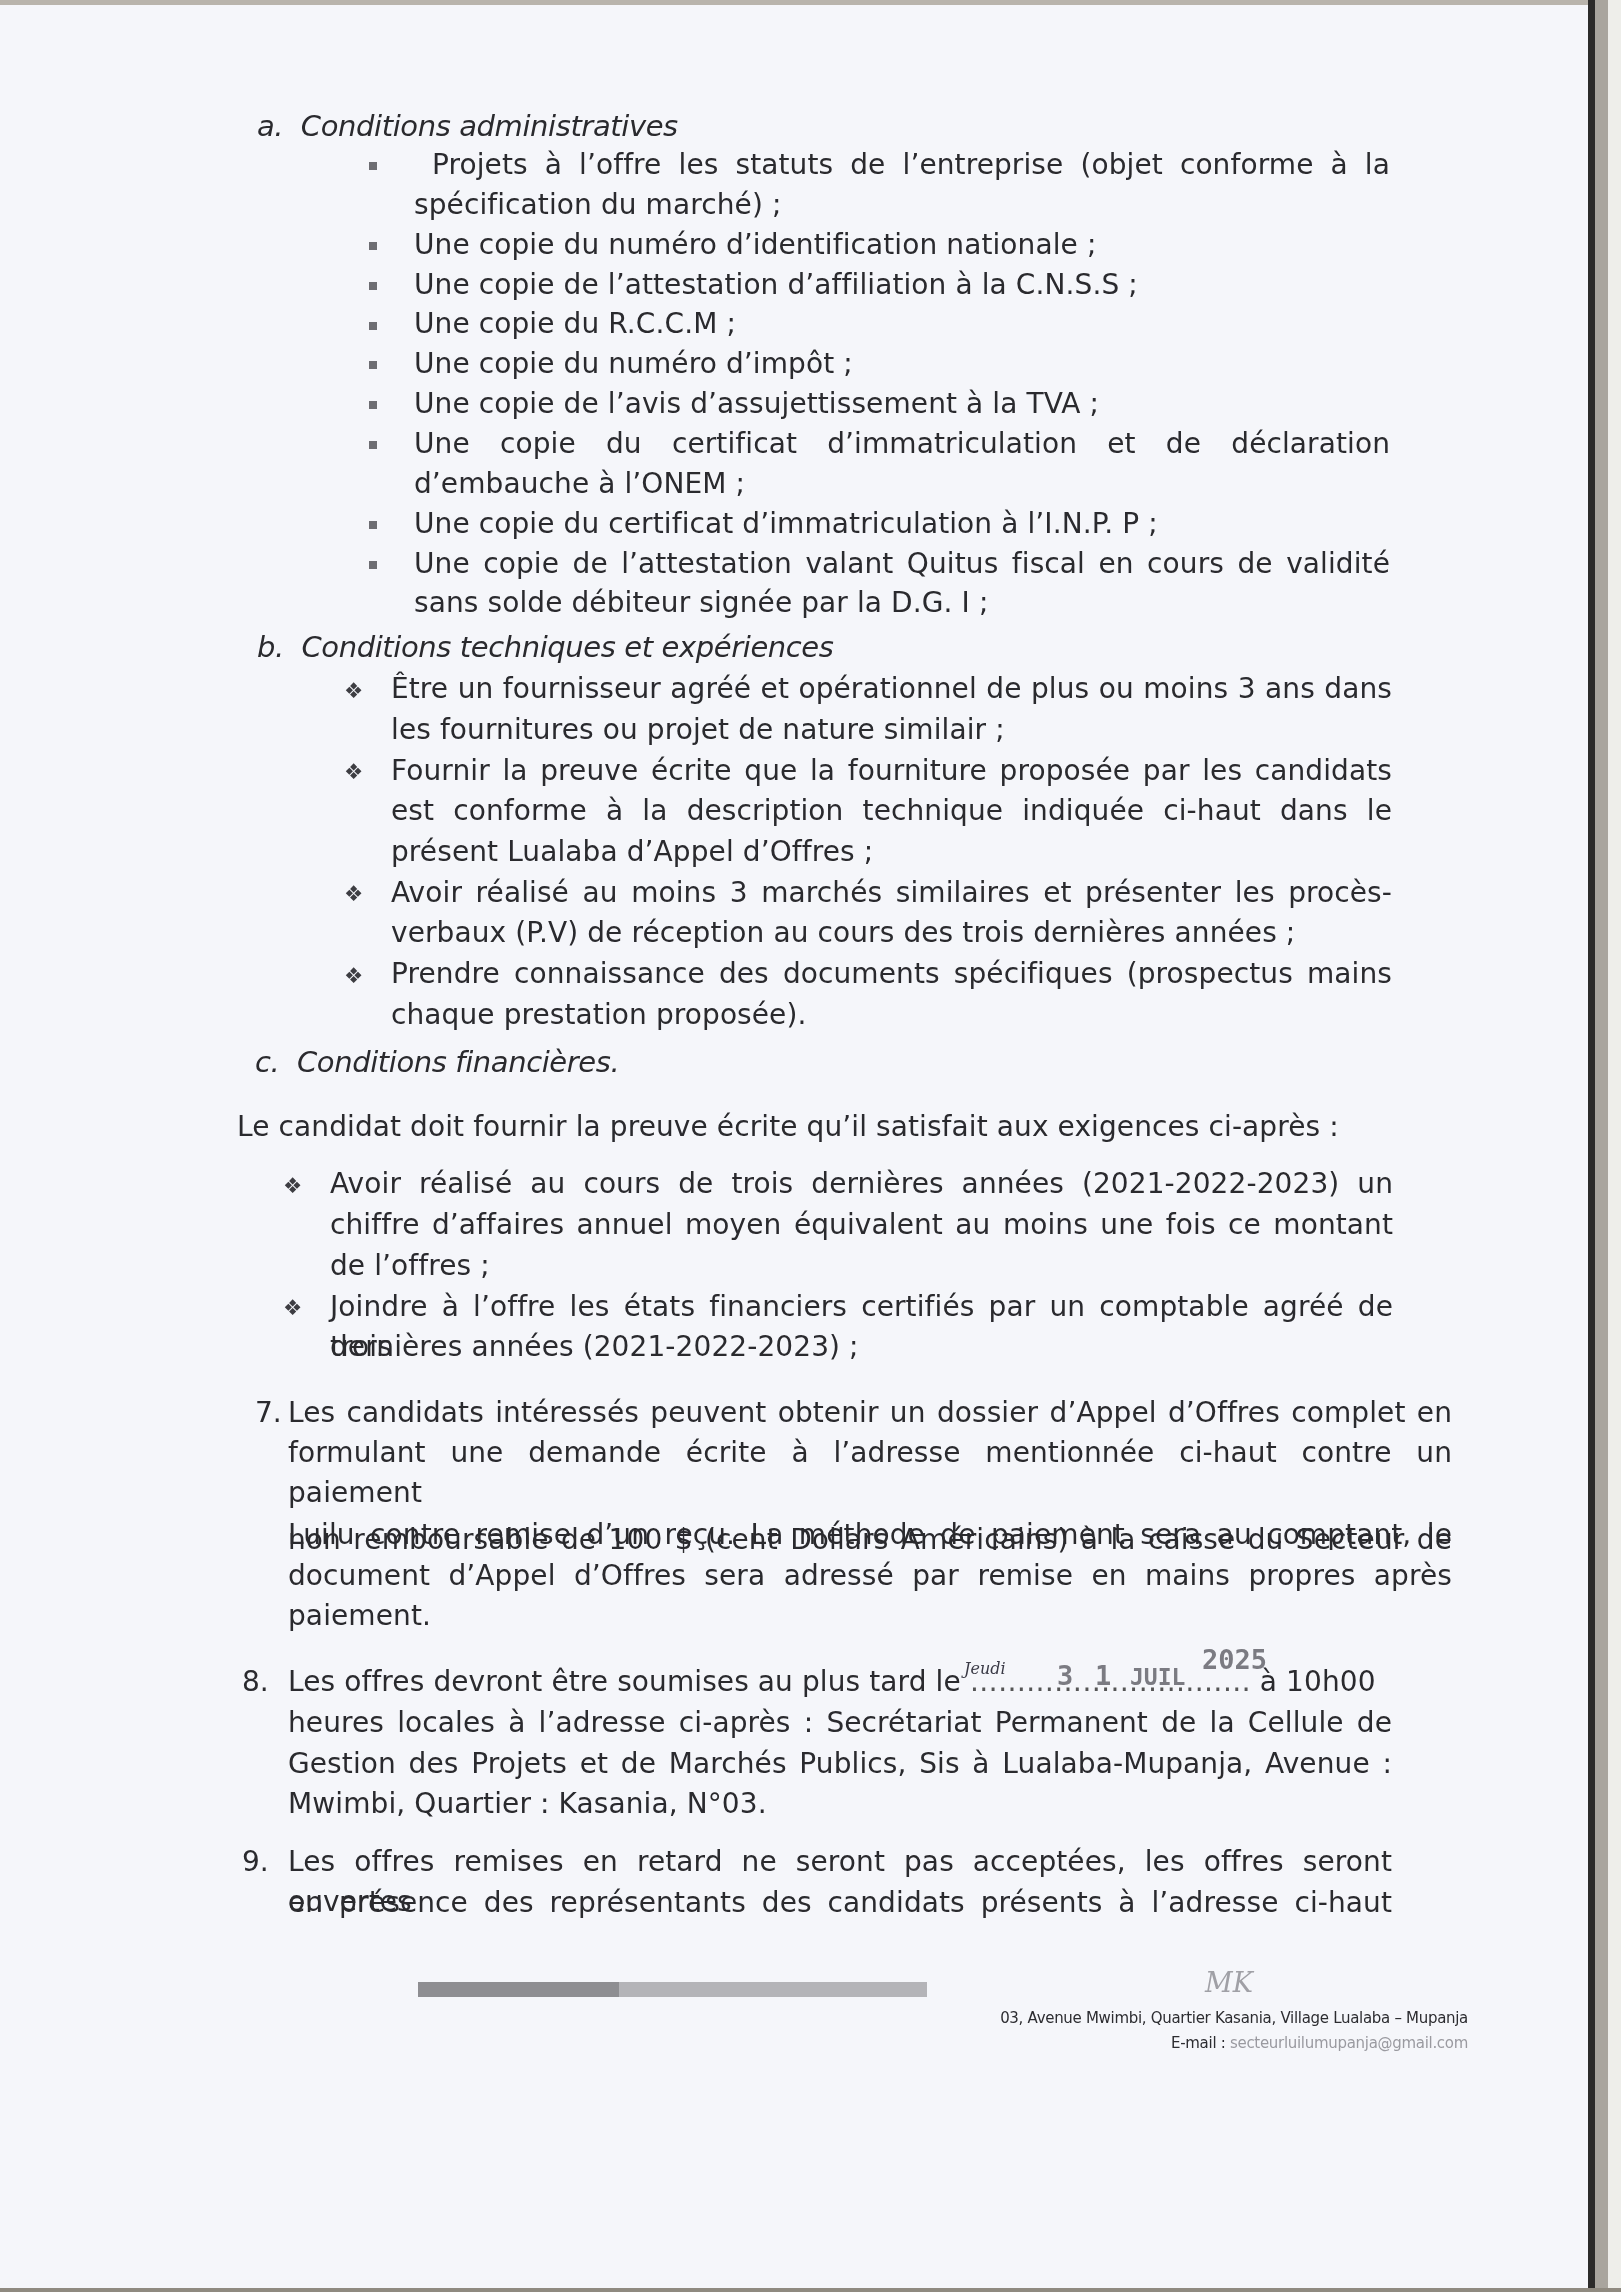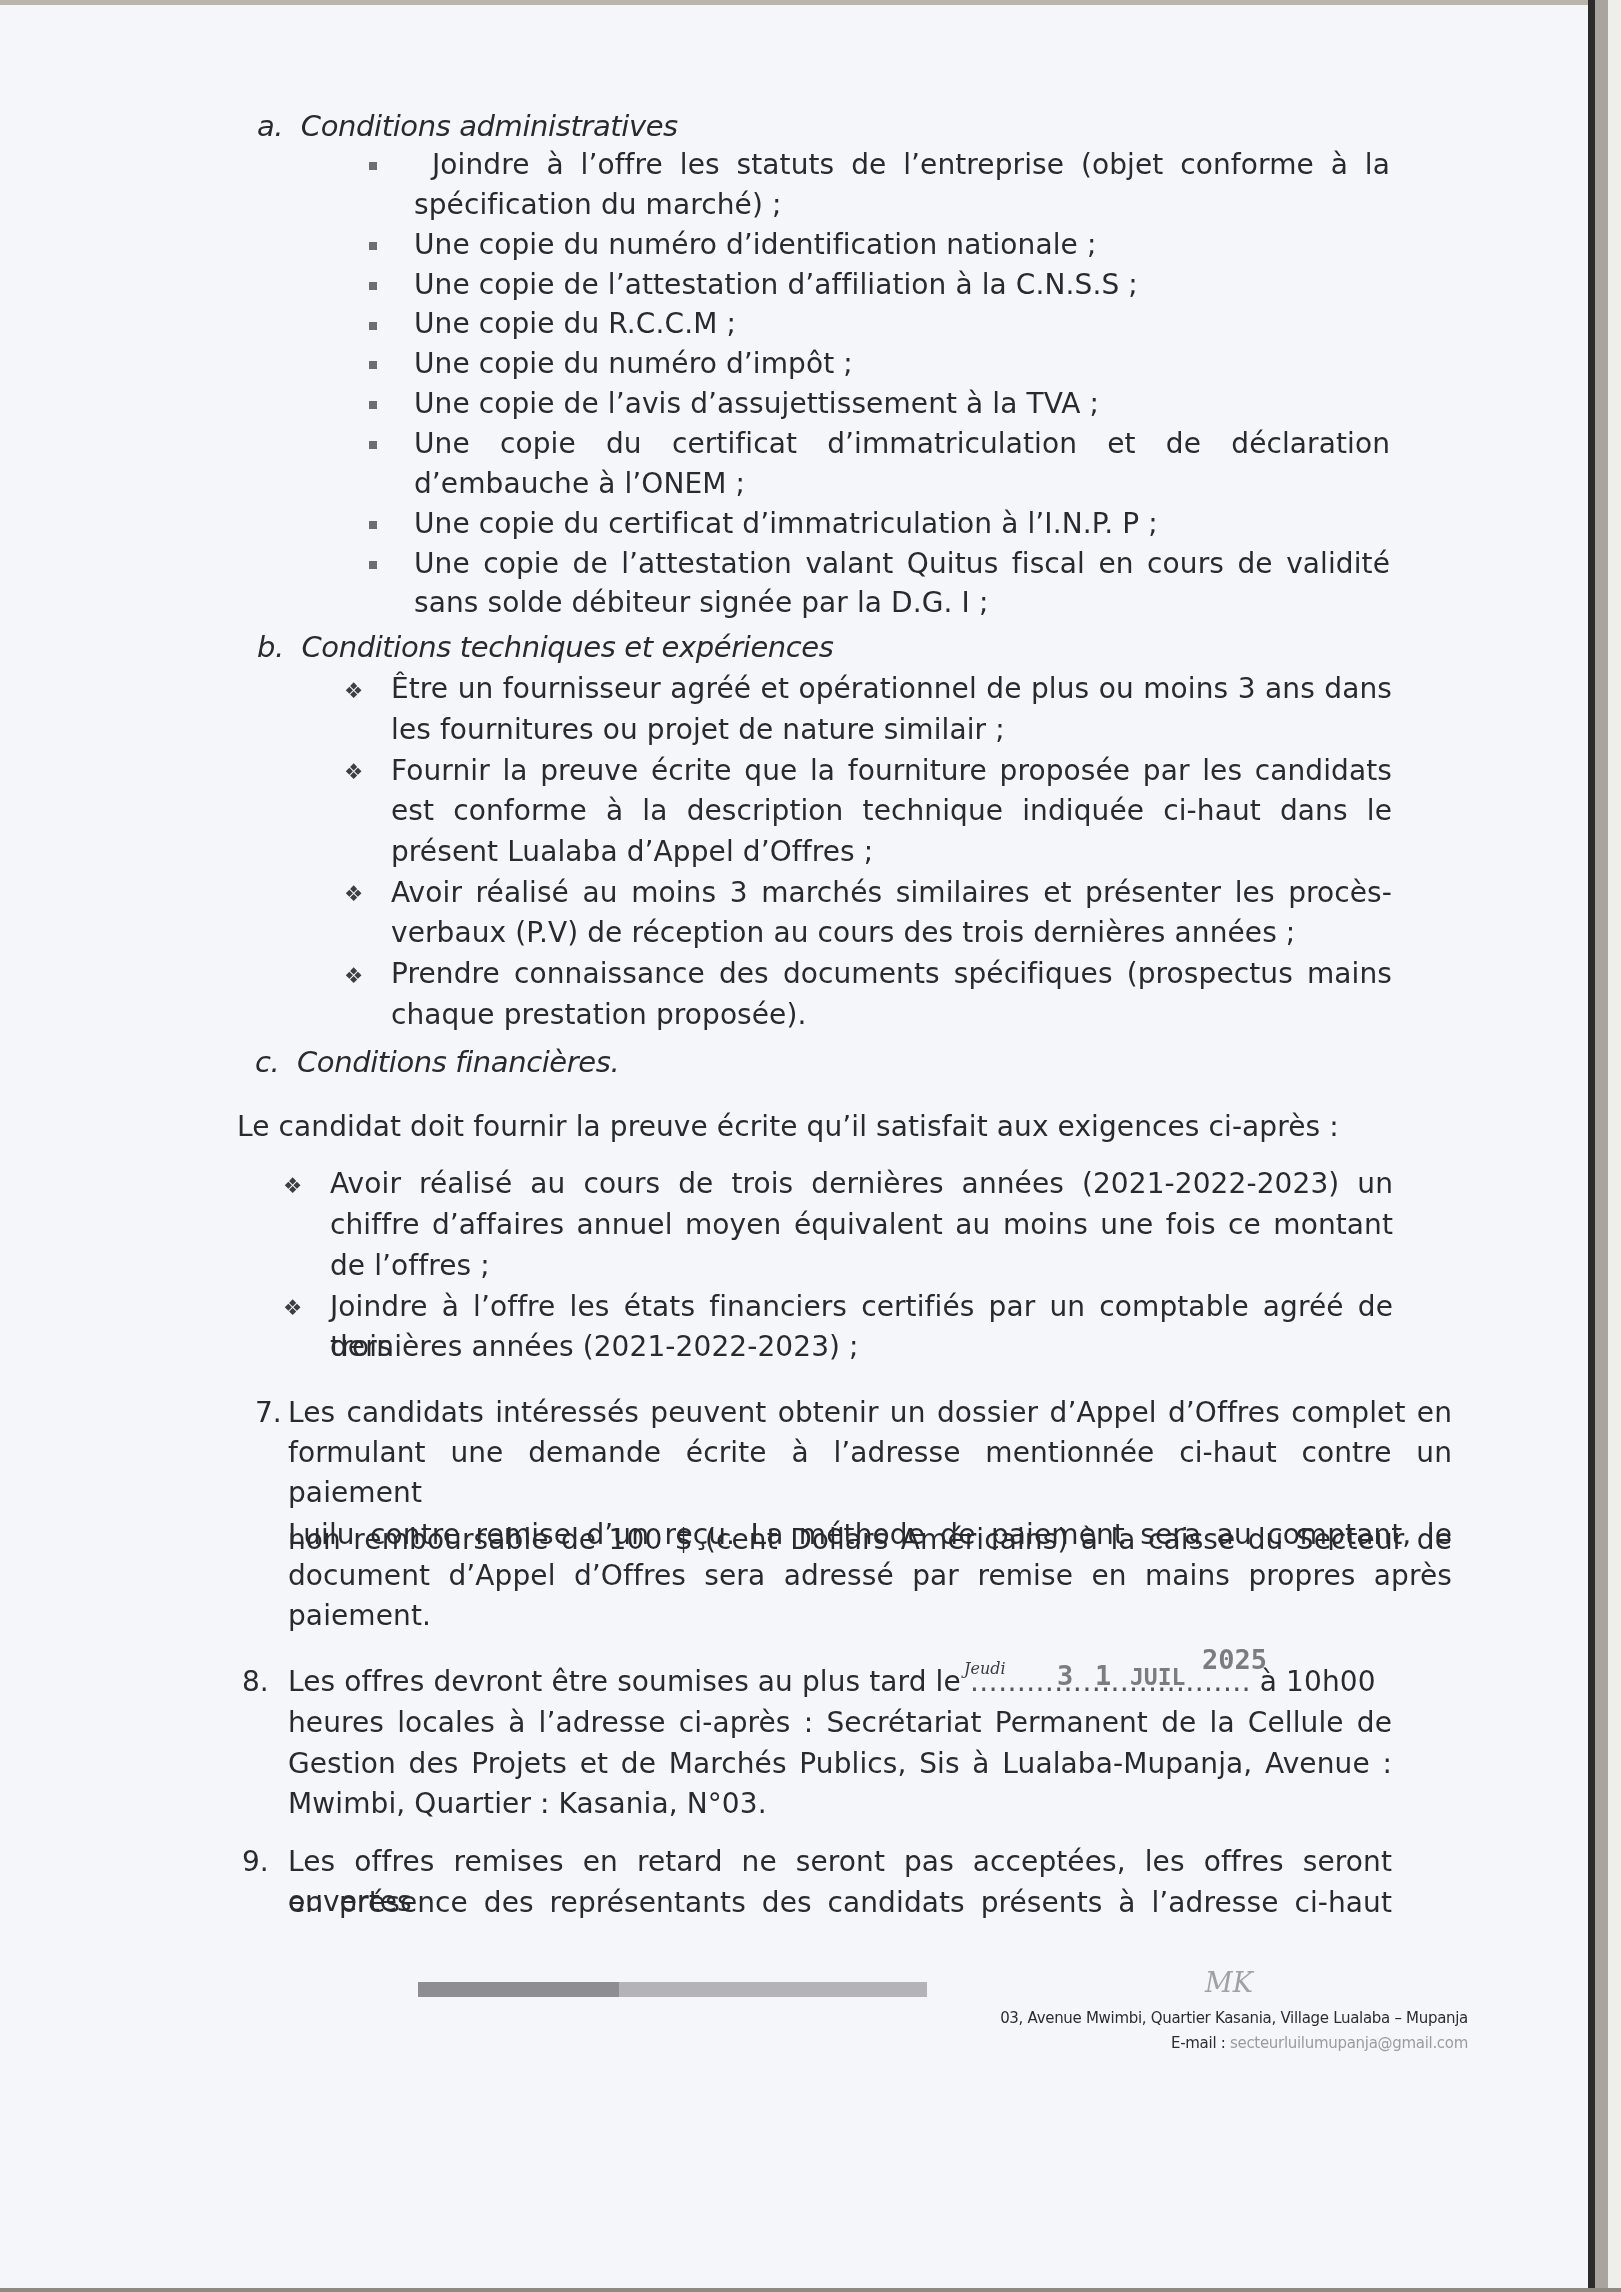--- a/index.html
+++ b/index.html
@@ -42,21 +42,21 @@
 <div class="scan-right-out"></div>
 <div class="scan-bottom"></div>
 
 <div class="page"></div>
 
 <div class="line heading" style="left:257px; top:106px;">
   <span>a.</span>&nbsp;&nbsp;<span>Conditions administratives</span>
 </div>
 <div id="sec-a">
     <div class="marker-sq" style="left: 369px; top: 162px;"></div>
-    <div class="line just" style="left: 432px; top: 145px; width: 958px;">Joindre à l’offre les statuts de l’entreprise (objet conforme à la</div>
+    <div class="line just" style="left: 432px; top: 145px; width: 958px;">Projets à l’offre les statuts de l’entreprise (objet conforme à la</div>
     <div class="line" style="left: 414px; top: 185px;">spécification du marché) ;</div>
     <div class="marker-sq" style="left: 369px; top: 242px;"></div>
     <div class="line" style="left: 414px; top: 225px;">Une copie du numéro d’identification nationale ;</div>
     <div class="marker-sq" style="left: 369px; top: 282px;"></div>
     <div class="line" style="left: 414px; top: 265px;">Une copie de l’attestation d’affiliation  à la C.N.S.S ;</div>
     <div class="marker-sq" style="left: 369px; top: 322px;"></div>
     <div class="line" style="left: 414px; top: 304px;">Une copie du R.C.C.M ;</div>
     <div class="marker-sq" style="left: 369px; top: 361px;"></div>
     <div class="line" style="left: 414px; top: 344px;">Une copie du numéro d’impôt ;</div>
     <div class="marker-sq" style="left: 369px; top: 401px;"></div>

